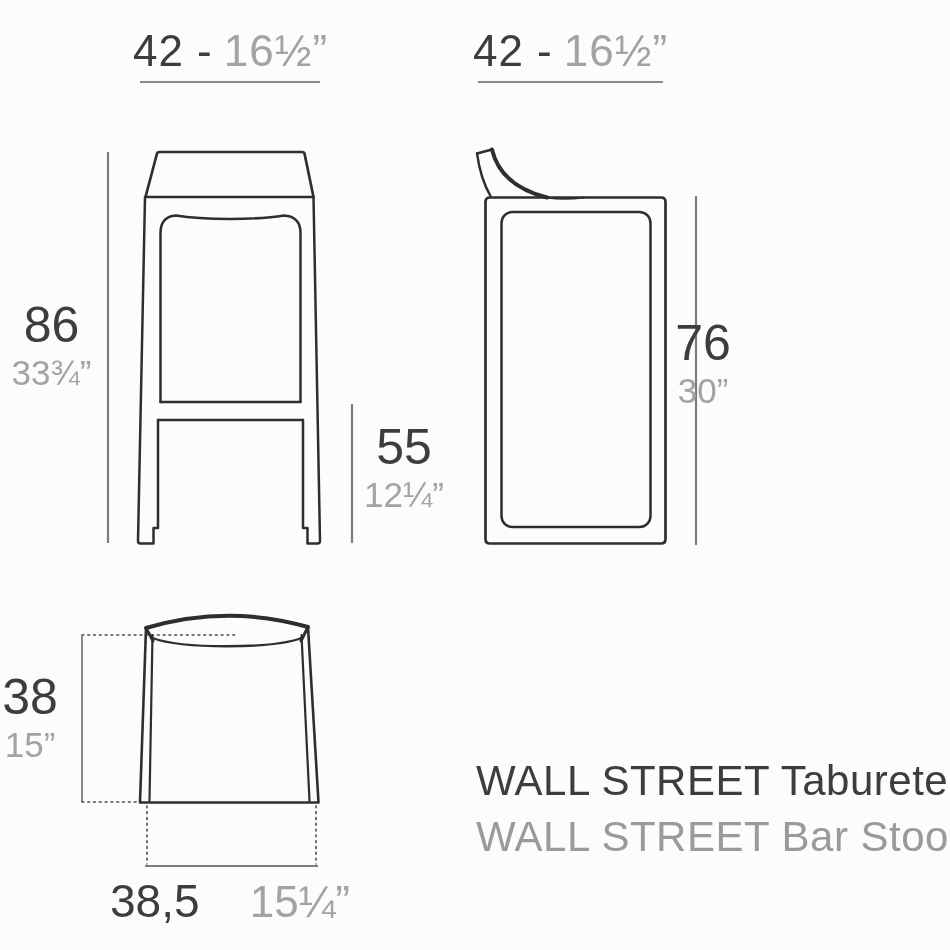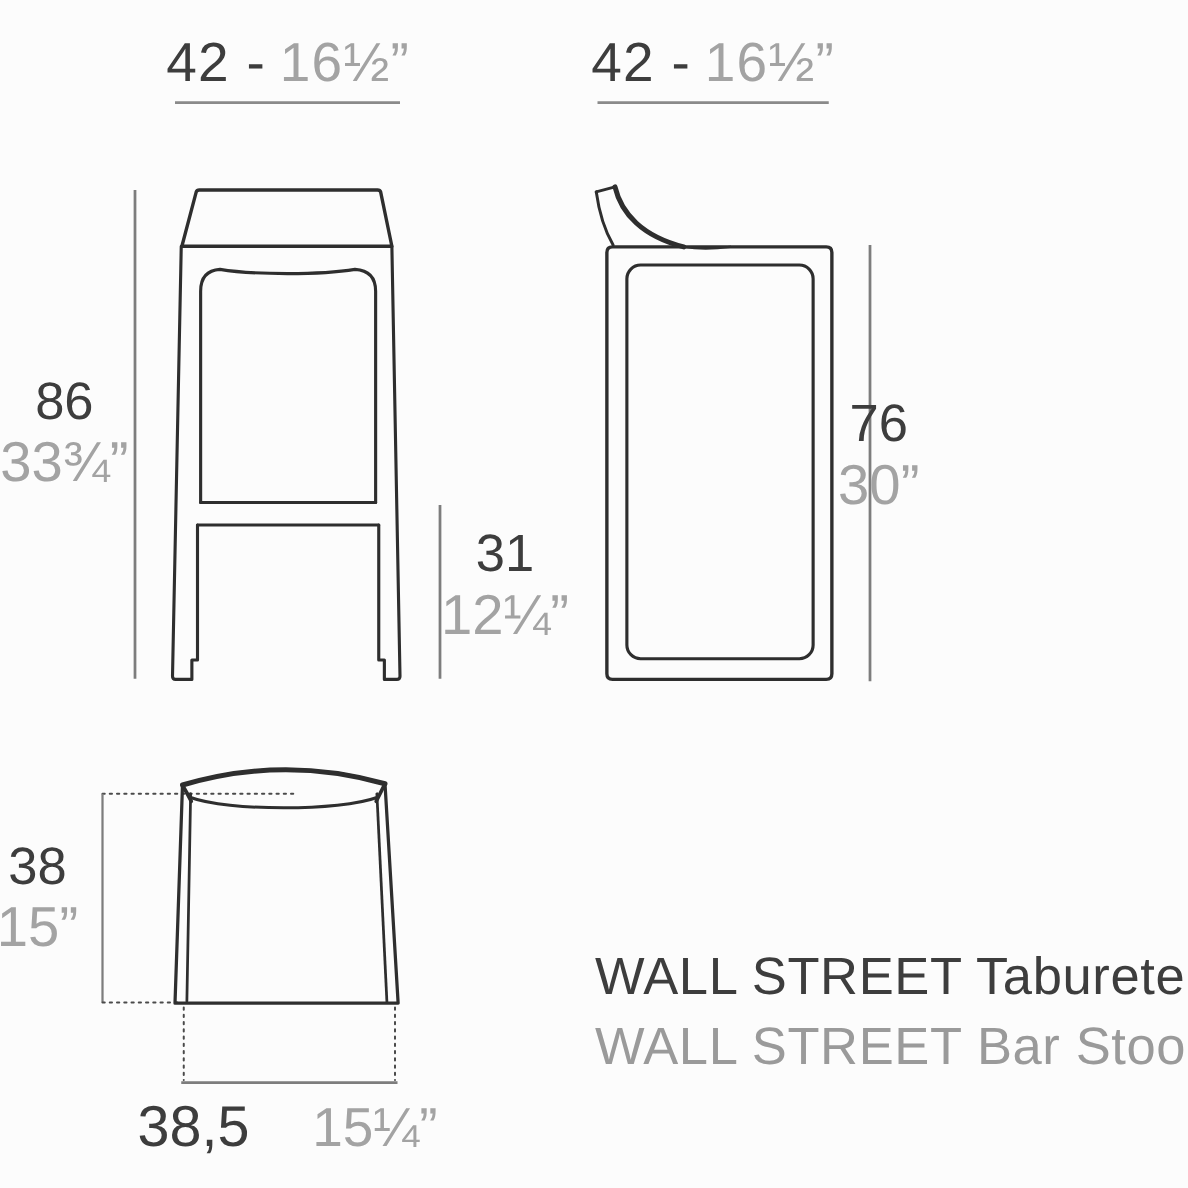--- a/index.html
+++ b/index.html
@@ -11,22 +11,22 @@
     color:var(--text-dark,#3d3d3d);
   }
   .canvas{position:absolute;inset:0;border-radius:32px;}
   svg{position:absolute;overflow:visible;}
   .abs{position:absolute;white-space:nowrap;}
   
   .dim-top{font-size:44px;letter-spacing:1px;display:flex;justify-content:center;align-items:baseline;}
   .dim-top .cm{color:var(--text-dark,#3d3d3d);}
   .dim-top .in{color:var(--text-gray,#a3a3a3);margin-left:11px;text-align:right;}
   .dim-v{text-align:center;line-height:1.02;}
-  .dim-v .cm{font-size:42px;color:var(--text-dark,#3d3d3d);}
-  .dim-v .in{font-size:45px;color:var(--text-gray,#a3a3a3);margin-top:4px;}
+  .dim-v .cm{font-size:50px;color:var(--text-dark,#3d3d3d);}
+  .dim-v .in{font-size:35px;color:var(--text-gray,#a3a3a3);margin-top:4px;}
   .dim-h{font-size:46px;display:flex;justify-content:space-between;align-items:baseline;}
   .dim-h .cm{color:var(--text-dark,#3d3d3d);}
   .dim-h .in{color:var(--text-gray,#a3a3a3);margin-left:24px;font-size:44px;}
   .titles{line-height:1.34;font-size:42px;letter-spacing:0.5px;}
   .titles .t1{color:var(--text-dark,#3d3d3d);}
   .titles .t2{color:#9a9a9a;}
 </style>
 </head>
 <body style="--bg: #fcfcfc; --text-dark: #3d3d3d; --text-gray: #a3a3a3;">
 
@@ -86,21 +86,21 @@
     <span class="cm">42 -</span>
     <span class="in">16½”</span>
   </div>
 
   <div class="abs dim-v" style="left:0px;top:300px;width:103px;">
     <div class="cm">86</div>
     <div class="in">33¾”</div>
   </div>
 
   <div class="abs dim-v" style="left:348px;top:422px;width:112px;">
-    <div class="cm">31</div>
+    <div class="cm">55</div>
     <div class="in">12¼”</div>
   </div>
 
   <div class="abs dim-v" style="left:648px;top:318px;width:110px;text-align:center;">
     <div class="cm">76</div>
     <div class="in">30”</div>
   </div>
 
   <div class="abs dim-v" style="left:-6px;top:672px;width:72px;">
     <div class="cm">38</div>

